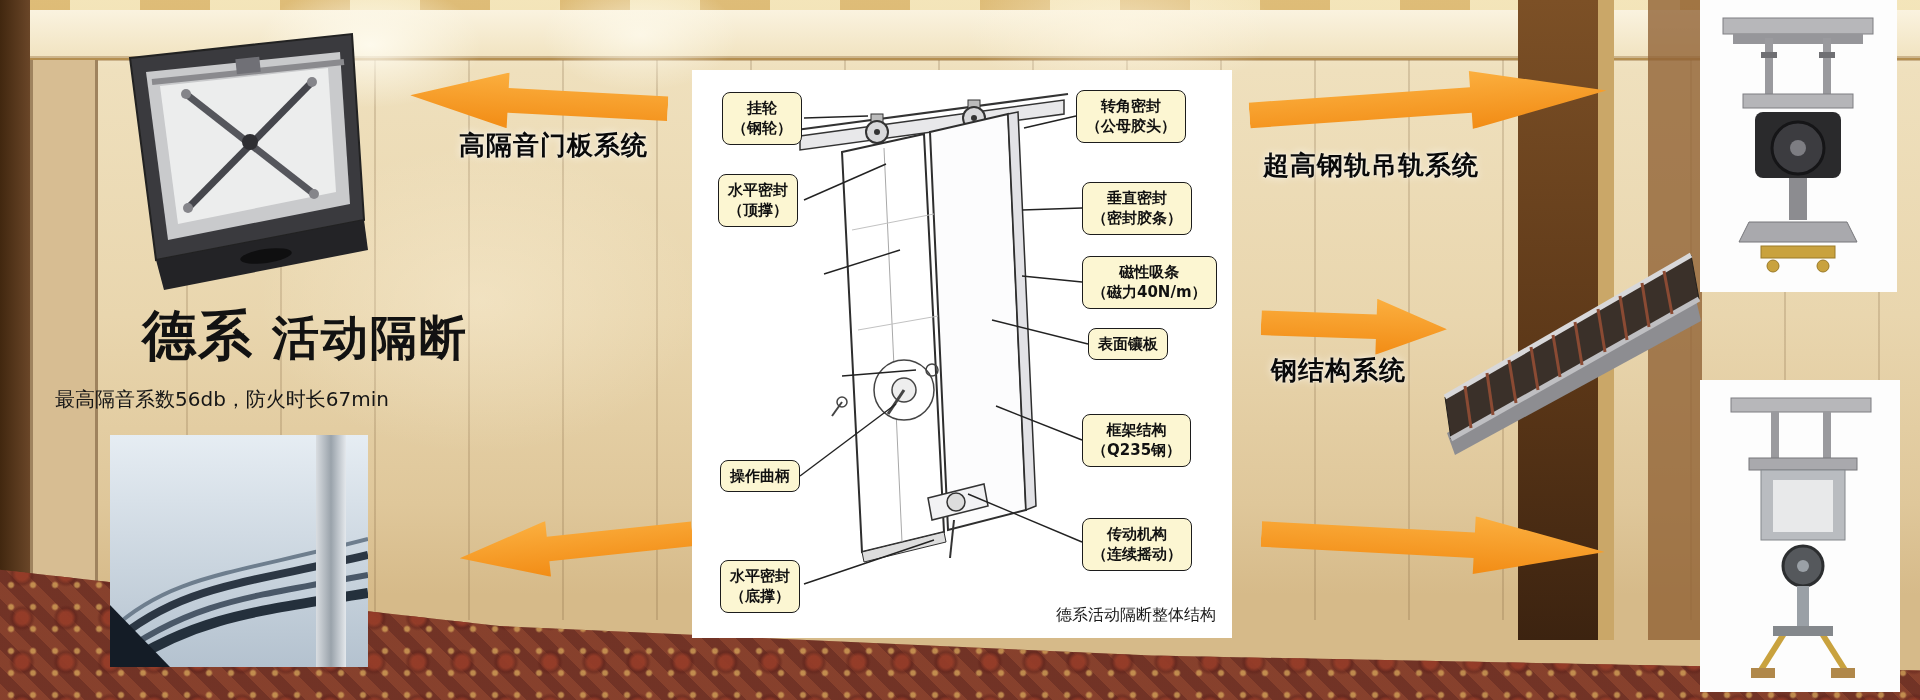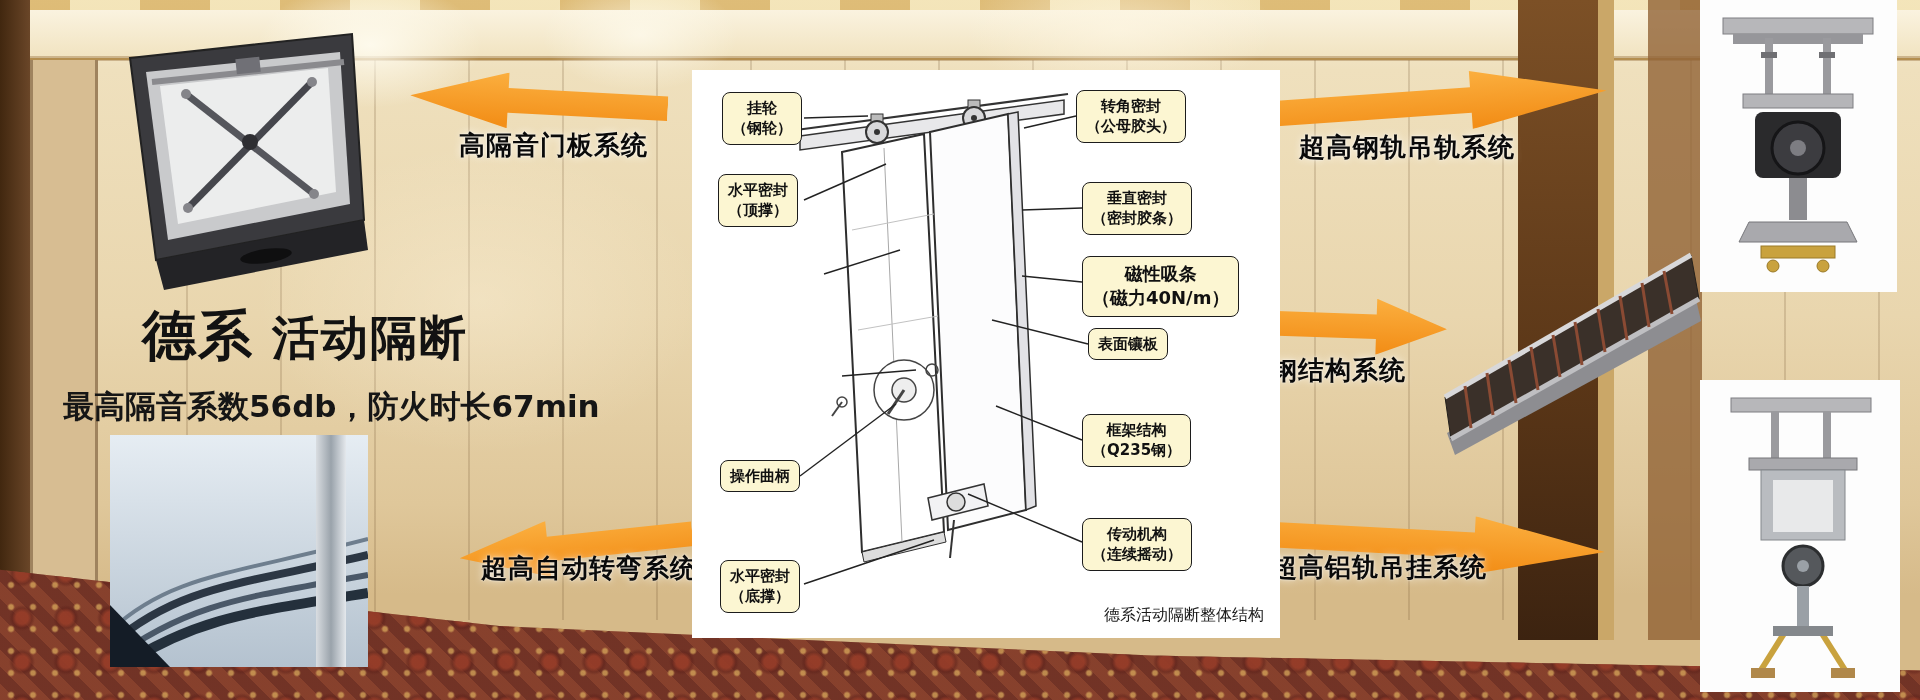--- a/index.html
+++ b/index.html
@@ -54,40 +54,40 @@
   .ar-1{left:410px;top:74px;width:258px;height:56px;transform:rotate(3deg);}
   .ar-2{left:459px;top:518px;width:234px;height:56px;transform:rotate(-6deg);}
   .ar-3{left:1249px;top:74px;width:358px;height:58px;transform:rotate(-4deg);}
   .ar-4{left:1261px;top:298px;width:186px;height:56px;transform:rotate(2deg);}
   .ar-5{left:1261px;top:514px;width:344px;height:58px;transform:rotate(3deg);}
   
   .syslabel{position:absolute;font-size:26px;font-weight:800;color:#0a0a0a;letter-spacing:1px;
     text-shadow:0 0 8px rgba(255,255,255,.8),0 0 2px rgba(255,255,255,.9);white-space:nowrap;}
   .sl-1{left:459px;top:128px;}
   .sl-2{left:481px;top:551px;}
-  .sl-3{left:1263px;top:130px;margin-left:36px;}
+  .sl-3{left:1263px;top:148px;}
   .sl-4{left:1271px;top:353px;}
   .sl-5{left:1271px;top:550px;}
   
   .brand{position:absolute;left:96px;top:300px;white-space:nowrap;color:#121212;}
   .brand .b1{font-size:54px;font-weight:900;letter-spacing:2px;padding-left:46px;}
   .brand .b2{font-size:47px;font-weight:600;margin-left:18px;letter-spacing:2px;}
-  .subtitle{position:absolute;left:63px;top:386px;font-size:31px;font-weight:700;color:#161616;white-space:nowrap;}
-  
-  .panel{position:absolute;left:692px;top:70px;width:540px;height:568px;background:#ffffff;padding-left:48px;}
+  .subtitle{position:absolute;left:55px;top:386px;font-size:20px;font-weight:400;color:#161616;white-space:nowrap;}
+  
+  .panel{position:absolute;left:692px;top:70px;width:540px;height:568px;background:#ffffff;}
   .panel svg.schematic{position:absolute;inset:0;}
   .co{position:absolute;background:#FCF6D2;border:1.6px solid #1c1c1c;border-radius:8px;
     padding:5px 9px;font-size:15px;font-weight:600;line-height:1.35;text-align:center;
     white-space:pre-line;color:#111;}
   .co-l1{left:30px;top:22px}.co-l2{left:26px;top:104px}
   .co-l3{left:22px;top:178px;font-size:14px}
   .co-l4{left:10px;top:282px;font-size:13.5px}
   .co-l5{left:28px;top:390px}.co-l6{left:28px;top:490px}
   .co-r1{left:384px;top:20px}.co-r2{left:390px;top:112px}
-  .co-r3{left:390px;top:186px;font-size:18px}
+  .co-r3{left:390px;top:186px;font-size:15px}
   .co-r4{left:396px;top:258px}.co-r5{left:390px;top:344px}.co-r6{left:390px;top:448px}
   .caption{position:absolute;right:16px;bottom:12px;font-size:16px;color:#1a1a1a;font-weight:500;}
 </style>
 </head>
 <body>
 
 <div class="stage">
 
   <div class="bg-layer">
     <div class="wall-lines"></div>
@@ -206,24 +206,22 @@
     </svg>
   </div>
 
   <div class="arrow left ar-1"></div>
   <div class="arrow left ar-2"></div>
   <div class="arrow right ar-3"></div>
   <div class="arrow right ar-4"></div>
   <div class="arrow right ar-5"></div>
 
   <div class="syslabel sl-1">高隔音门板系统</div>
-  <div class="syslabel sl-2">超高自动转弯系统</div>
   <div class="syslabel sl-3">超高钢轨吊轨系统</div>
   <div class="syslabel sl-4">钢结构系统</div>
-  <div class="syslabel sl-5">超高铝轨吊挂系统</div>
 
   <div class="brand">
     <span class="b1">德系</span><span class="b2">活动隔断</span>
   </div>
   <div class="subtitle">最高隔音系数56db，防火时长67min</div>
 
   <div class="panel">
     <svg class="schematic" viewBox="0 0 540 580" width="540" height="580">
 
       <line x1="104" y1="60" x2="376" y2="24" stroke="#333" stroke-width="2"></line>

